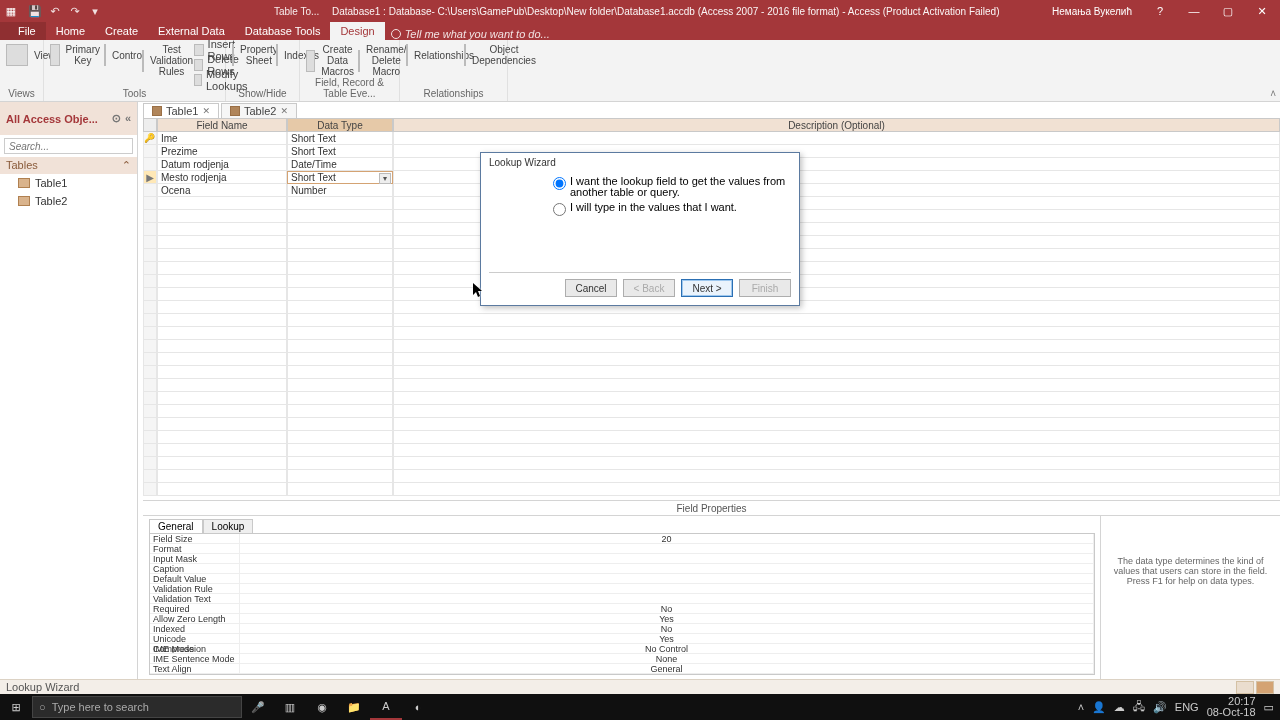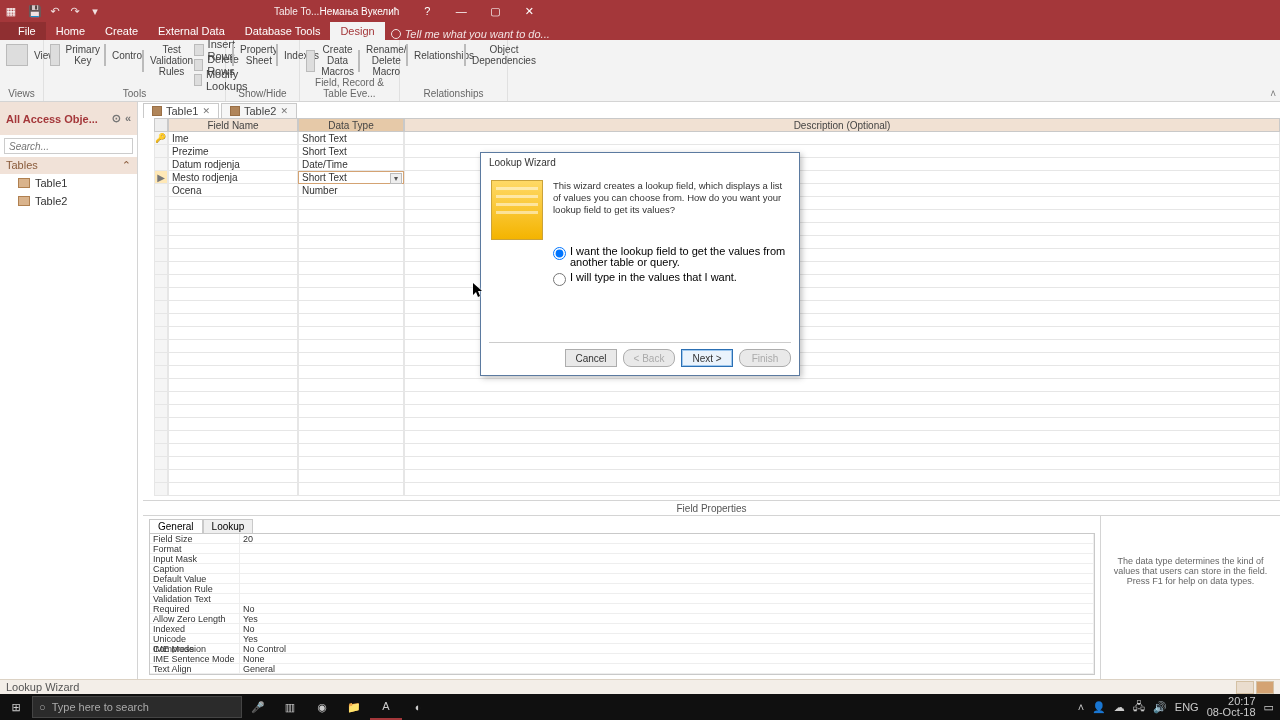--- a/index.html
+++ b/index.html
@@ -47,21 +47,21 @@
   
   .navpane { position:absolute; left:0; top:102px; bottom:41px; width:138px; border-right:1px solid #d4d4d4; background:#fff; }
   .navhead { background:#f1e2d8; color:#a4373a; font-weight:600; font-size:12px; padding:10px 6px; display:flex; justify-content:space-between; align-items:center; }
   .navhead .tools { font-size:9px; color:#777; display:flex; gap:4px; }
   .navsearch { width:calc(100% - 8px); margin:3px 4px; border:1px solid #ccc; height:16px; font-size:10px; padding:0 4px; color:#888; font-style:italic; }
   .navgrp { background:#f1e2d8; color:#8a5b3b; padding:2px 6px; font-size:10px; display:flex; justify-content:space-between; }
   .navitem { padding:3px 6px 3px 18px; font-size:10px; color:#333; display:flex; align-items:center; gap:5px; }
   .navitem .ti { width:12px;height:10px;background:#d9b38c;border:1px solid #b08050; }
 
   
-  .grid { position:absolute; left:154px; right:0; top:118px; height:382px; overflow:hidden; }
+  .grid { position:absolute; left:143px; right:0; top:118px; height:382px; overflow:hidden; }
   .ghead { display:flex; height:14px; }
   .ghead div { border:1px solid #c9c9c9; background:#f1e1d3; color:#444; font-size:10px; text-align:center; line-height:13px; }
   .colsel { width:14px; background:#eee !important; }
   .colfname { width:130px; }
   .coldtype { width:106px; background:#e6c9a8 !important; }
   .coldesc  { flex:1; }
   .grow { display:flex; height:13px; }
   .grow div { border:1px solid #e6e6e6; border-top:none; font-size:10px; padding:0 3px; color:#333; display:flex; align-items:center; }
   .grow .rowsel { width:14px; background:#f5f5f5; justify-content:center; color:#777; }
   .grow .fname { width:130px; }
@@ -76,21 +76,21 @@
   .fplabel { position:absolute; left:143px; right:0; top:500px; height:16px; text-align:center; font-size:10px; color:#555; background:#fff; border-top:1px solid #d4d4d4; border-bottom:1px solid #d4d4d4; line-height:15px; }
   .fpwrap { position:absolute; left:143px; right:0; top:516px; bottom:41px; display:flex; }
   .fpleft { flex:1; }
   .fptabs { display:flex; margin:3px 0 0 6px; }
   .fptab { border:1px solid #c9c9c9; border-bottom:none; padding:1px 8px; font-size:10px; background:#efefef; }
   .fptab.active { background:#fff; }
   .fptable { border:1px solid #c9c9c9; margin:0 0 0 6px; width:946px; max-height:145px; overflow:hidden; }
   .fprow { display:flex; height:10px; }
   .fprow div { font-size:9px; border-bottom:1px solid #eee; border-right:1px solid #eee; padding:0 3px; color:#333; }
   .fprow .k { width:90px; }
-  .fprow .v { flex:1; }
+  .fprow .v { flex:1;text-align:center; }
   .fphelp { width:180px; border-left:1px solid #d4d4d4; padding:40px 10px; font-size:9px; color:#666; text-align:center; }
 
   
   .status { position:absolute; left:0; right:0; bottom:26px; height:15px; background:#f3eee8; border-top:1px solid #dcd2c4; font-size:10px; color:#555; padding:1px 6px; display:flex; justify-content:space-between; }
   .status .sright { display:flex; gap:2px; }
   .status .vbtn { width:18px;height:13px;background:#eaddce;border:1px solid #d4c1a4; }
   .status .vbtn.active { background:#d4a373; }
 
   
   .dialog { position:absolute; left:480px; top:152px; width:320px; background:#fff; border:1px solid #5b7aa0; box-shadow:2px 2px 6px rgba(0,0,0,.25); }
@@ -99,21 +99,21 @@
   .dlg-img { width:52px;height:60px; background:linear-gradient(#ffd966,#f4b400); border:1px solid #caa23a; position:relative; }
   .dlg-img::after{content:"";position:absolute;left:4px;top:6px;right:4px;height:3px;background:rgba(255,255,255,.5);box-shadow:0 8px 0 rgba(255,255,255,.5),0 16px 0 rgba(255,255,255,.5),0 24px 0 rgba(255,255,255,.5);}
   .dlg-text { flex:1; font-size:9.5px; color:#333; line-height:12px; }
   .dlg-opts { padding:4px 10px 4px 72px; font-size:9.5px; }
   .dlg-opts label { display:flex; align-items:flex-start; gap:4px; margin-bottom:4px; line-height:11px; }
   .dlg-opts input { margin-top:1px; }
   .dlg-sep { border-top:1px solid #ccc; margin:48px 8px 0 8px; }
   .dlg-btns { display:flex; justify-content:flex-end; gap:6px; padding:6px 8px 8px; }
   .dlg-btns button { width:52px; height:18px; font-size:10px; border:1px solid #adadad; background:#e9e9e9; color:#333; }
   .dlg-btns button.primary { border:1px solid #2b6fb3; box-shadow:inset 0 0 0 1px #9ec8ef; background:#eaf3fc; }
-  .dlg-btns button:disabled { color:#aaa;border-radius:8px; }
+  .dlg-btns button:disabled { color:#aaa; }
 
   
   .taskbar { position:absolute; left:0; right:0; bottom:0; height:26px; background:#101010; display:flex; align-items:center; color:#ccc; }
   .taskbar .tb { width:32px; height:26px; display:flex; align-items:center; justify-content:center; }
   .searchbox { width:210px; height:22px; background:#2b2b2b; border:1px solid #444; display:flex; align-items:center; padding:0 6px; color:#aaa; font-size:11px; gap:6px; }
   .tray { margin-left:auto; display:flex; align-items:center; gap:8px; padding-right:6px; font-size:10px; }
   .tray .clock { text-align:right; line-height:11px; }
 
   
   .cursor { position:absolute; left:473px; top:283px; width:12px; height:16px; pointer-events:none; }
@@ -126,20 +126,21 @@
   <div class="tb-left">
     <div class="tb-icon">▦</div>
     <div class="tb-quick">
       <span>💾</span>
       <span>↶</span>
       <span>↷</span>
       <span>▾</span>
     </div>
   </div>
   <div class="tb-tabtool">Table To...</div>
+  <div class="tb-title">Database1 : Database- C:\Users\GamePub\Desktop\New folder\Database1.accdb (Access 2007 - 2016 file format) - Access (Product Activation Failed)</div>
   <div class="tb-right">
     <span class="tb-user">Немања Вукелић</span>
     <span class="winbtn">?</span>
     <span class="winbtn">—</span>
     <span class="winbtn">▢</span>
     <span class="winbtn">✕</span>
   </div>
 </div>
 
 <div class="tabsbar">
@@ -527,24 +528,20 @@
 <div class="status">
   <span>Lookup Wizard</span>
   <div class="sright">
     <div class="vbtn"></div>
     <div class="vbtn active"></div>
   </div>
 </div>
 
 <div class="dialog">
   <div class="dlg-title">Lookup Wizard</div>
-  <div class="dlg-body">
-    <div class="dlg-img"></div>
-    <div class="dlg-text">This wizard creates a lookup field, which displays a list of values you can choose from.  How do you want your lookup field to get its values?</div>
-  </div>
   <div class="dlg-opts">
     <label>
         <input type="radio" name="wiz" checked="" style="">
         <span>I want the lookup field to get the values from another table or query.</span>
       </label>
     <label>
         <input type="radio" name="wiz" style="">
         <span>I will type in the values that I want.</span>
       </label>
   </div>

